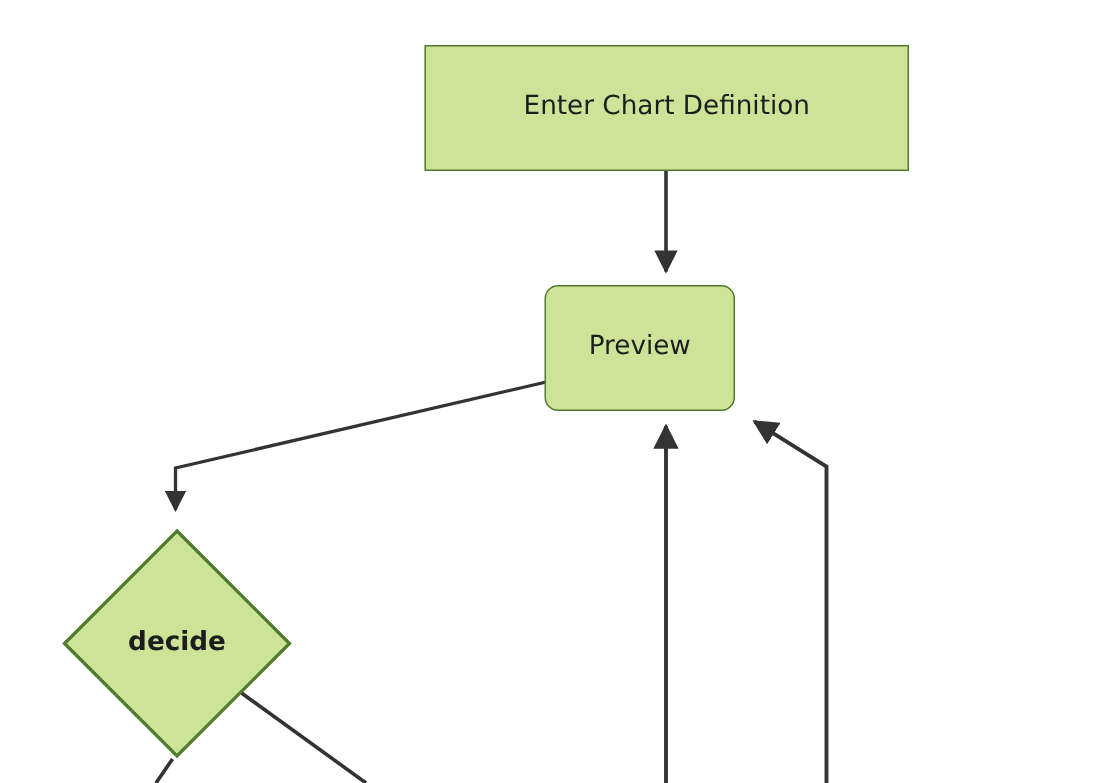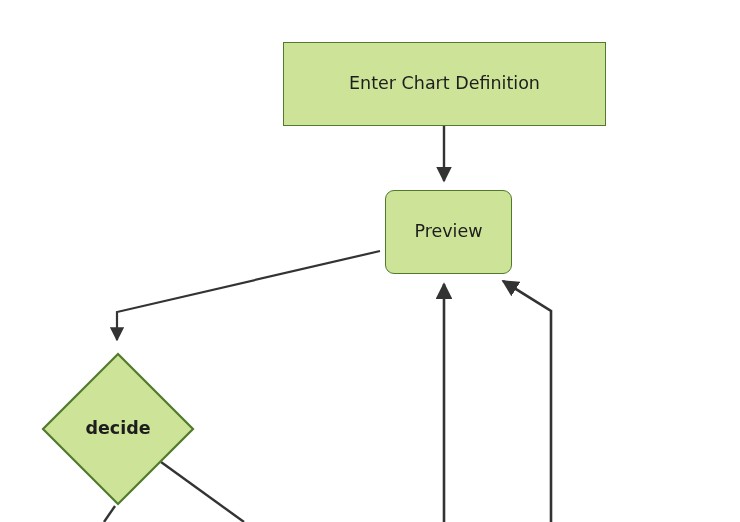--- a/index.html
+++ b/index.html
@@ -37,25 +37,24 @@
   }
   
   #node-enter-chart-definition {
     left: 283px;
     top: 30px;
     width: 323px;
     height: 84px;
     background: #cde498;
     border: 1.6px solid #507b2c;
     border-radius: 0;
-    margin-top: 12px;
   }
   
   #node-preview {
-    left: 385px;
+    left: 363px;
     top: 190px;
     width: 127px;
     height: 84px;
     background: #cde498;
     border: 1.6px solid #507b2c;
     border-radius: 9px;
   }
   
   #node-decide {
     left: 41px;

